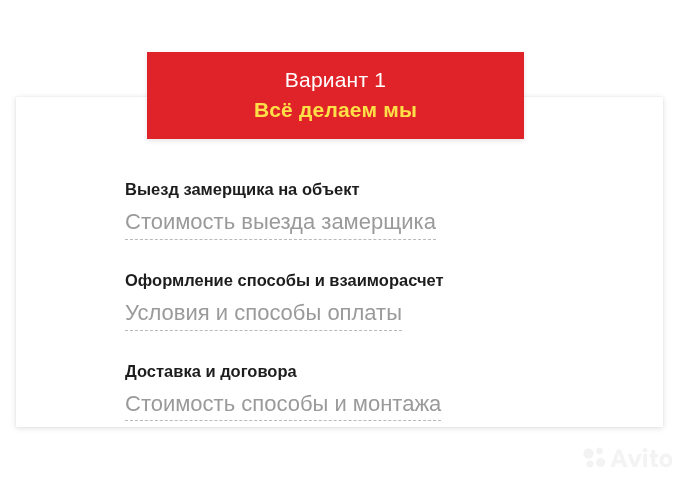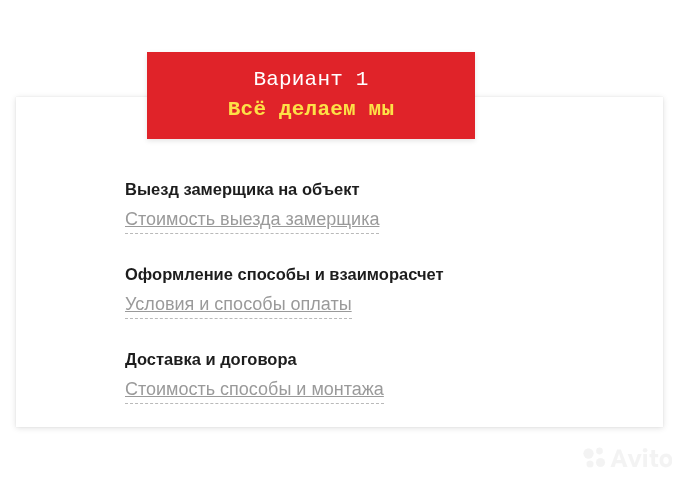--- a/index.html
+++ b/index.html
@@ -32,30 +32,29 @@
     height: 330px;
     background: #ffffff;
     box-shadow: 0 1px 6px rgba(0,0,0,0.13), 0 0 1px rgba(0,0,0,0.10);
   }
 
   
   .banner {
     position: absolute;
     left: 147px;
     top: 52px;
-    width: 328px;
+    width: 377px;
     height: 87px;
     background: #e02329;
     box-shadow: 0 2px 5px rgba(0,0,0,0.10);
     display: flex;
     flex-direction: column;
     align-items: center;
     justify-content: center;
     z-index: 5;
-    font-family: Liberation Mono, monospace;
   }
   .banner-line1 {
     color: #ffffff;
     font-size: 21px;
     font-weight: 400;
     line-height: 1.25;
     letter-spacing: 0.2px;
     white-space: nowrap;
   }
   .banner-line2 {
@@ -84,29 +83,28 @@
   .item-title {
     color: #1d1d1d;
     font-size: 16.5px;
     font-weight: 700;
     line-height: 1.45;
     white-space: nowrap;
   }
   .item-sub {
     display: inline-block;
     color: #9a9a9a;
-    font-size: 18px;
+    font-size: 22px;
     font-weight: 400;
     line-height: 1.45;
     margin-top: 4px;
     border-bottom: 1px dashed #b9b9b9;
     padding-bottom: 1px;
     white-space: nowrap;
     cursor: pointer;
-    text-decoration: underline;
   }
 
   
   .watermark {
     position: absolute;
     left: 580px;
     top: 443px;
     width: 92px;
     height: 30px;
     opacity: 0.92;

